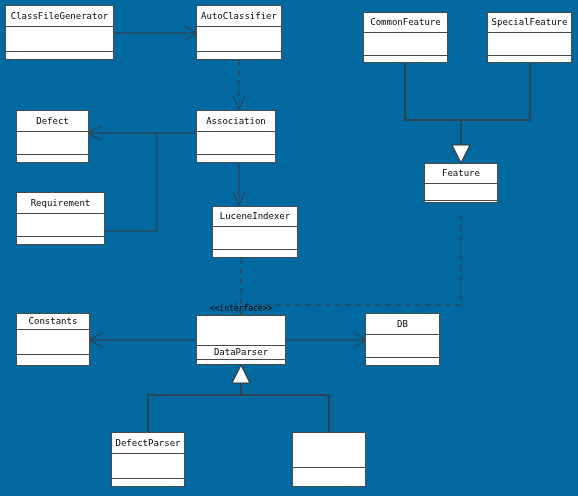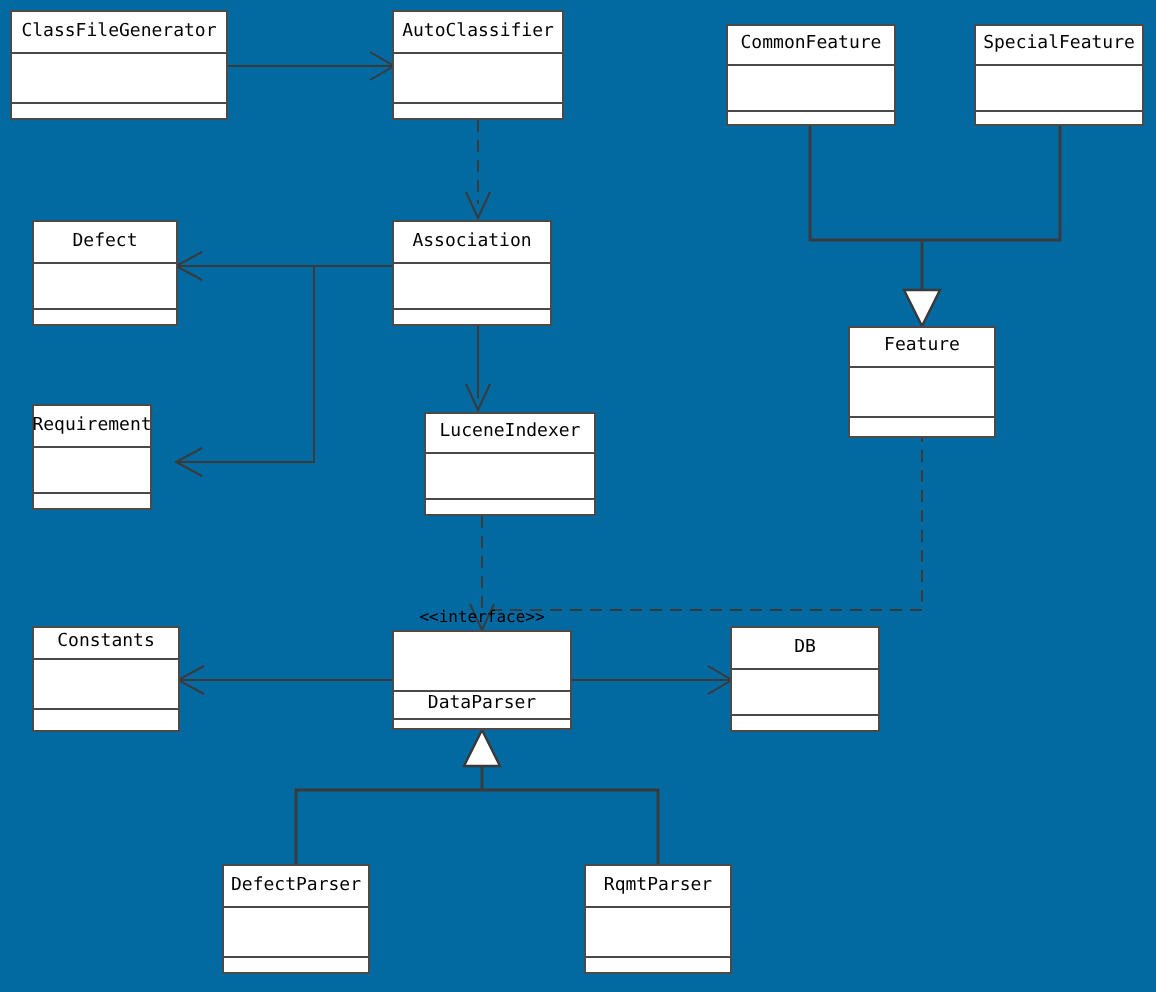--- a/index.html
+++ b/index.html
@@ -162,28 +162,28 @@
         <div class="uml-attrs" style="height: 16px;"></div>
         <div class="uml-ops"></div>
       </div>
       <div class="uml-class" style="left: 196px; top: 110px; width: 80px; height: 53px;">
         <div class="uml-name" style="height: 21px;">
           <div>Association</div>
         </div>
         <div class="uml-attrs" style="height: 16px;"></div>
         <div class="uml-ops"></div>
       </div>
-      <div class="uml-class" style="left: 424px; top: 163px; width: 74px; height: 56px; justify-content: space-between;">
+      <div class="uml-class" style="left: 424px; top: 163px; width: 74px; height: 40px; justify-content: space-between;">
         <div class="uml-name" style="height: 20px;">
           <div>Feature</div>
         </div>
         <div class="uml-attrs" style="height: 16px;"></div>
         <div class="uml-ops"></div>
       </div>
-      <div class="uml-class" style="left: 16px; top: 202px; width: 60px; height: 53px;">
+      <div class="uml-class" style="left: 16px; top: 192px; width: 89px; height: 53px;">
         <div class="uml-name" style="height: 21px;">
           <div>Requirement</div>
         </div>
         <div class="uml-attrs" style="height: 16px;"></div>
         <div class="uml-ops"></div>
       </div>
       <div class="uml-class" style="left: 196px; top: 206px; width: 86px; height: 52px; margin-left: 16px;">
         <div class="uml-name" style="height: 20px;">
           <div>LuceneIndexer</div>
         </div>
@@ -213,21 +213,18 @@
         <div class="uml-ops"></div>
       </div>
       <div class="uml-class" style="left: 111px; top: 432px; width: 74px; height: 55px;">
         <div class="uml-name" style="height: 21px;">
           <div>DefectParser</div>
         </div>
         <div class="uml-attrs" style="height: 17px;"></div>
         <div class="uml-ops"></div>
       </div>
       <div class="uml-class" style="left: 292px; top: 432px; width: 74px; height: 55px;">
-        <div class="uml-name" style="height: 21px;">
-          <div>RqmtParser</div>
-        </div>
         <div class="uml-attrs" style="height: 17px;"></div>
         <div class="uml-ops"></div>
       </div>
     </div>
 
 </div>
 
 </body></html>

